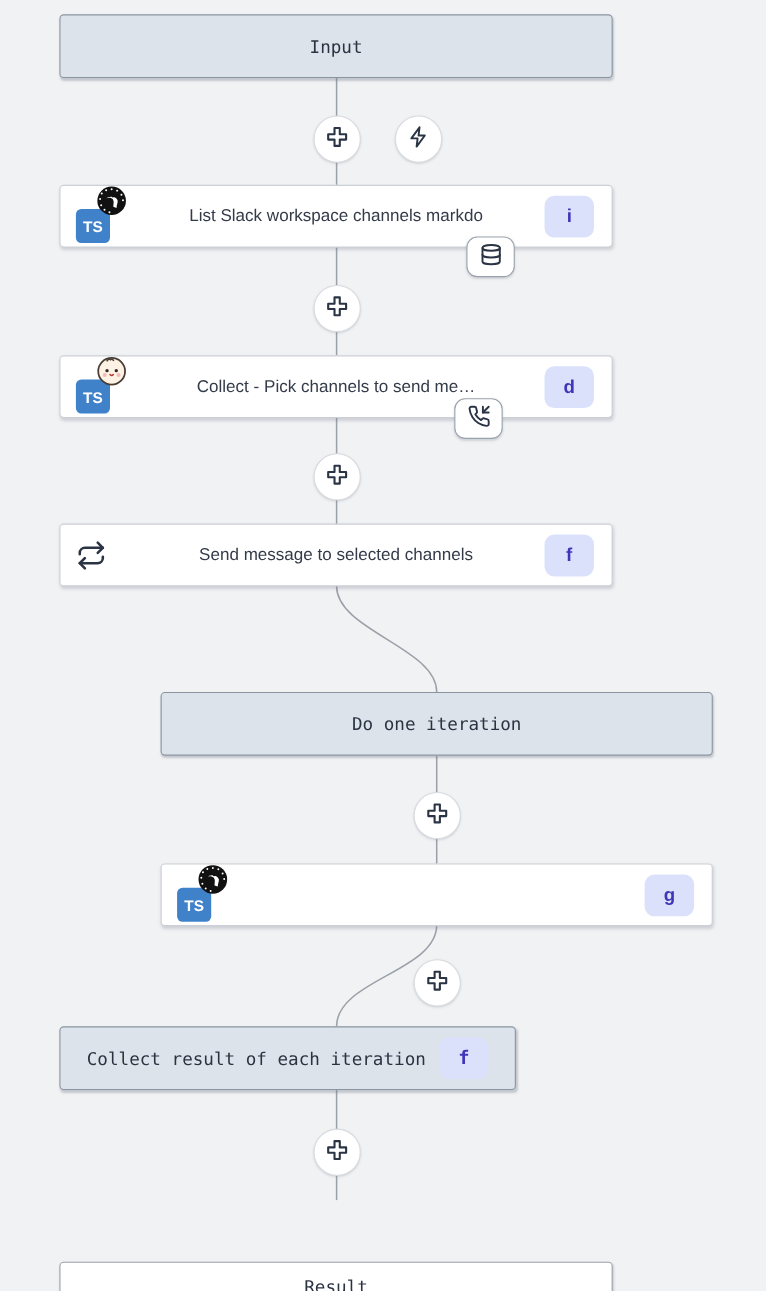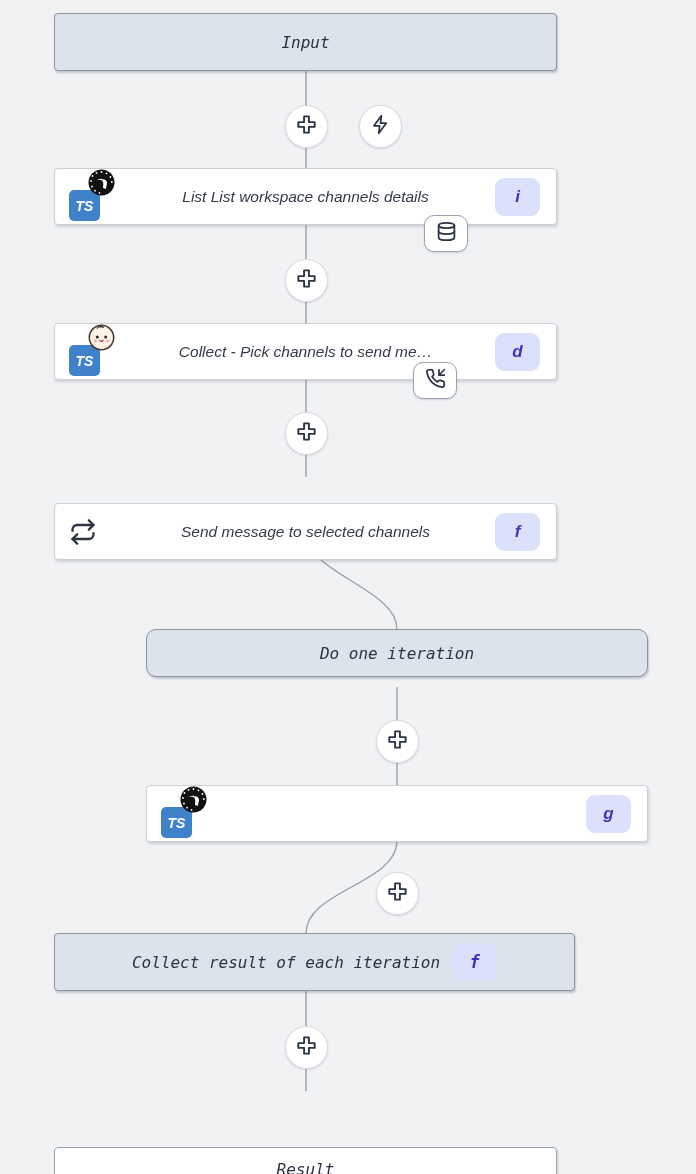--- a/index.html
+++ b/index.html
@@ -4,21 +4,20 @@
 <style>
   * { margin: 0; padding: 0; box-sizing: border-box; }
   html, body { background: #f1f2f4; }
   .canvas {
     position: relative;
     width: 696px;
     height: 1174px;
     background: #f1f2f4;
     font-family: "Liberation Sans", sans-serif;
     overflow: hidden;
-    font-style: italic;
   }
   svg.edges {
     position: absolute;
     left: 0; top: 0;
     width: 696px; height: 1174px;
     pointer-events: none;
   }
   .box {
     position: absolute;
     display: flex;
@@ -181,21 +180,21 @@
             <circle cx="23.8" cy="13" r="0.9"></circle>
           <circle cx="8.5" cy="3.9" r="0.9"></circle>
             <circle cx="4.5" cy="7" r="0.9"></circle>
           <circle cx="3" cy="12" r="0.9"></circle>
             <circle cx="4" cy="17.5" r="0.9"></circle>
           <circle cx="7" cy="21.7" r="0.9"></circle>
             <circle cx="11.5" cy="23.9" r="0.9"></circle>
         </g>
       </svg>
     </span>
-    <span class="label">List List workspace channels details</span>
+    <span class="label">List Slack workspace channels markdo</span>
     <span class="badge">i</span>
   </div>
   <div class="attach-btn" style="left:424px; top:215px;">
     <span>
       <svg width="21" height="21" viewBox="0 0 24 24" fill="none" stroke="#2a3445" stroke-width="2" stroke-linecap="round">
           <ellipse cx="12" cy="5" rx="9" ry="3"></ellipse>
           <path d="M3 5v14a9 3 0 0 0 18 0V5"></path>
           <path d="M3 12a9 3 0 0 0 18 0"></path>
         </svg>
     </span>
@@ -238,34 +237,34 @@
   </div>
 
   <div class="circle-btn" style="left:285px; top:412px;">
     <span>
       <svg width="23" height="23" viewBox="0 0 24 24" fill="#ffffff" stroke="#2a3445" stroke-width="2" stroke-linejoin="round">
           <path d="M9.5 3.5 h5 v6 h6 v5 h-6 v6 h-5 v-6 h-6 v-5 h6 Z"></path>
         </svg>
     </span>
   </div>
 
-  <div class="box node" style="left:54px; top:503px; width:503px; height:57px;">
+  <div class="box node" style="left:54px; top:476px; width:503px; height:57px;">
     <span class="node-icon" style="display:flex;align-items:center;bottom:0;height:100%;">
       <svg width="28" height="28" viewBox="0 0 24 24" fill="none" stroke="#2a3445" stroke-width="2" stroke-linecap="round" stroke-linejoin="round">
           <path d="m17 2 4 4-4 4"></path>
           <path d="M3 11v-1a4 4 0 0 1 4-4h14"></path>
           <path d="m7 22-4-4 4-4"></path>
           <path d="M21 13v1a4 4 0 0 1-4 4H3"></path>
         </svg>
     </span>
     <span class="label">Send message to selected channels</span>
     <span class="badge">f</span>
   </div>
 
-  <div class="box group-box" style="left:146px; top:629px; width:502px; height:48px;border-radius:10px;">
+  <div class="box group-box" style="left:146px; top:629px; width:502px; height:58px;">
     <span>Do one iteration</span>
   </div>
 
   <div class="circle-btn" style="left:376px; top:720px;">
     <span>
       <svg width="23" height="23" viewBox="0 0 24 24" fill="#ffffff" stroke="#2a3445" stroke-width="2" stroke-linejoin="round">
           <path d="M9.5 3.5 h5 v6 h6 v5 h-6 v6 h-5 v-6 h-6 v-5 h6 Z"></path>
         </svg>
     </span>
   </div>
@@ -297,21 +296,21 @@
   </div>
 
   <div class="circle-btn" style="left:376px; top:872px;">
     <span>
       <svg width="23" height="23" viewBox="0 0 24 24" fill="#ffffff" stroke="#2a3445" stroke-width="2" stroke-linejoin="round">
           <path d="M9.5 3.5 h5 v6 h6 v5 h-6 v6 h-5 v-6 h-6 v-5 h6 Z"></path>
         </svg>
     </span>
   </div>
 
-  <div class="box group-box" style="left:54px; top:933px; width:521px; height:58px;">
+  <div class="box group-box" style="left:54px; top:933px; width:415px; height:58px;">
     <span>Collect result of each iteration</span>
     <span class="badge inline">f</span>
   </div>
 
   <div class="circle-btn" style="left:285px; top:1026px;">
     <span>
       <svg width="23" height="23" viewBox="0 0 24 24" fill="#ffffff" stroke="#2a3445" stroke-width="2" stroke-linejoin="round">
           <path d="M9.5 3.5 h5 v6 h6 v5 h-6 v6 h-5 v-6 h-6 v-5 h6 Z"></path>
         </svg>
     </span>

